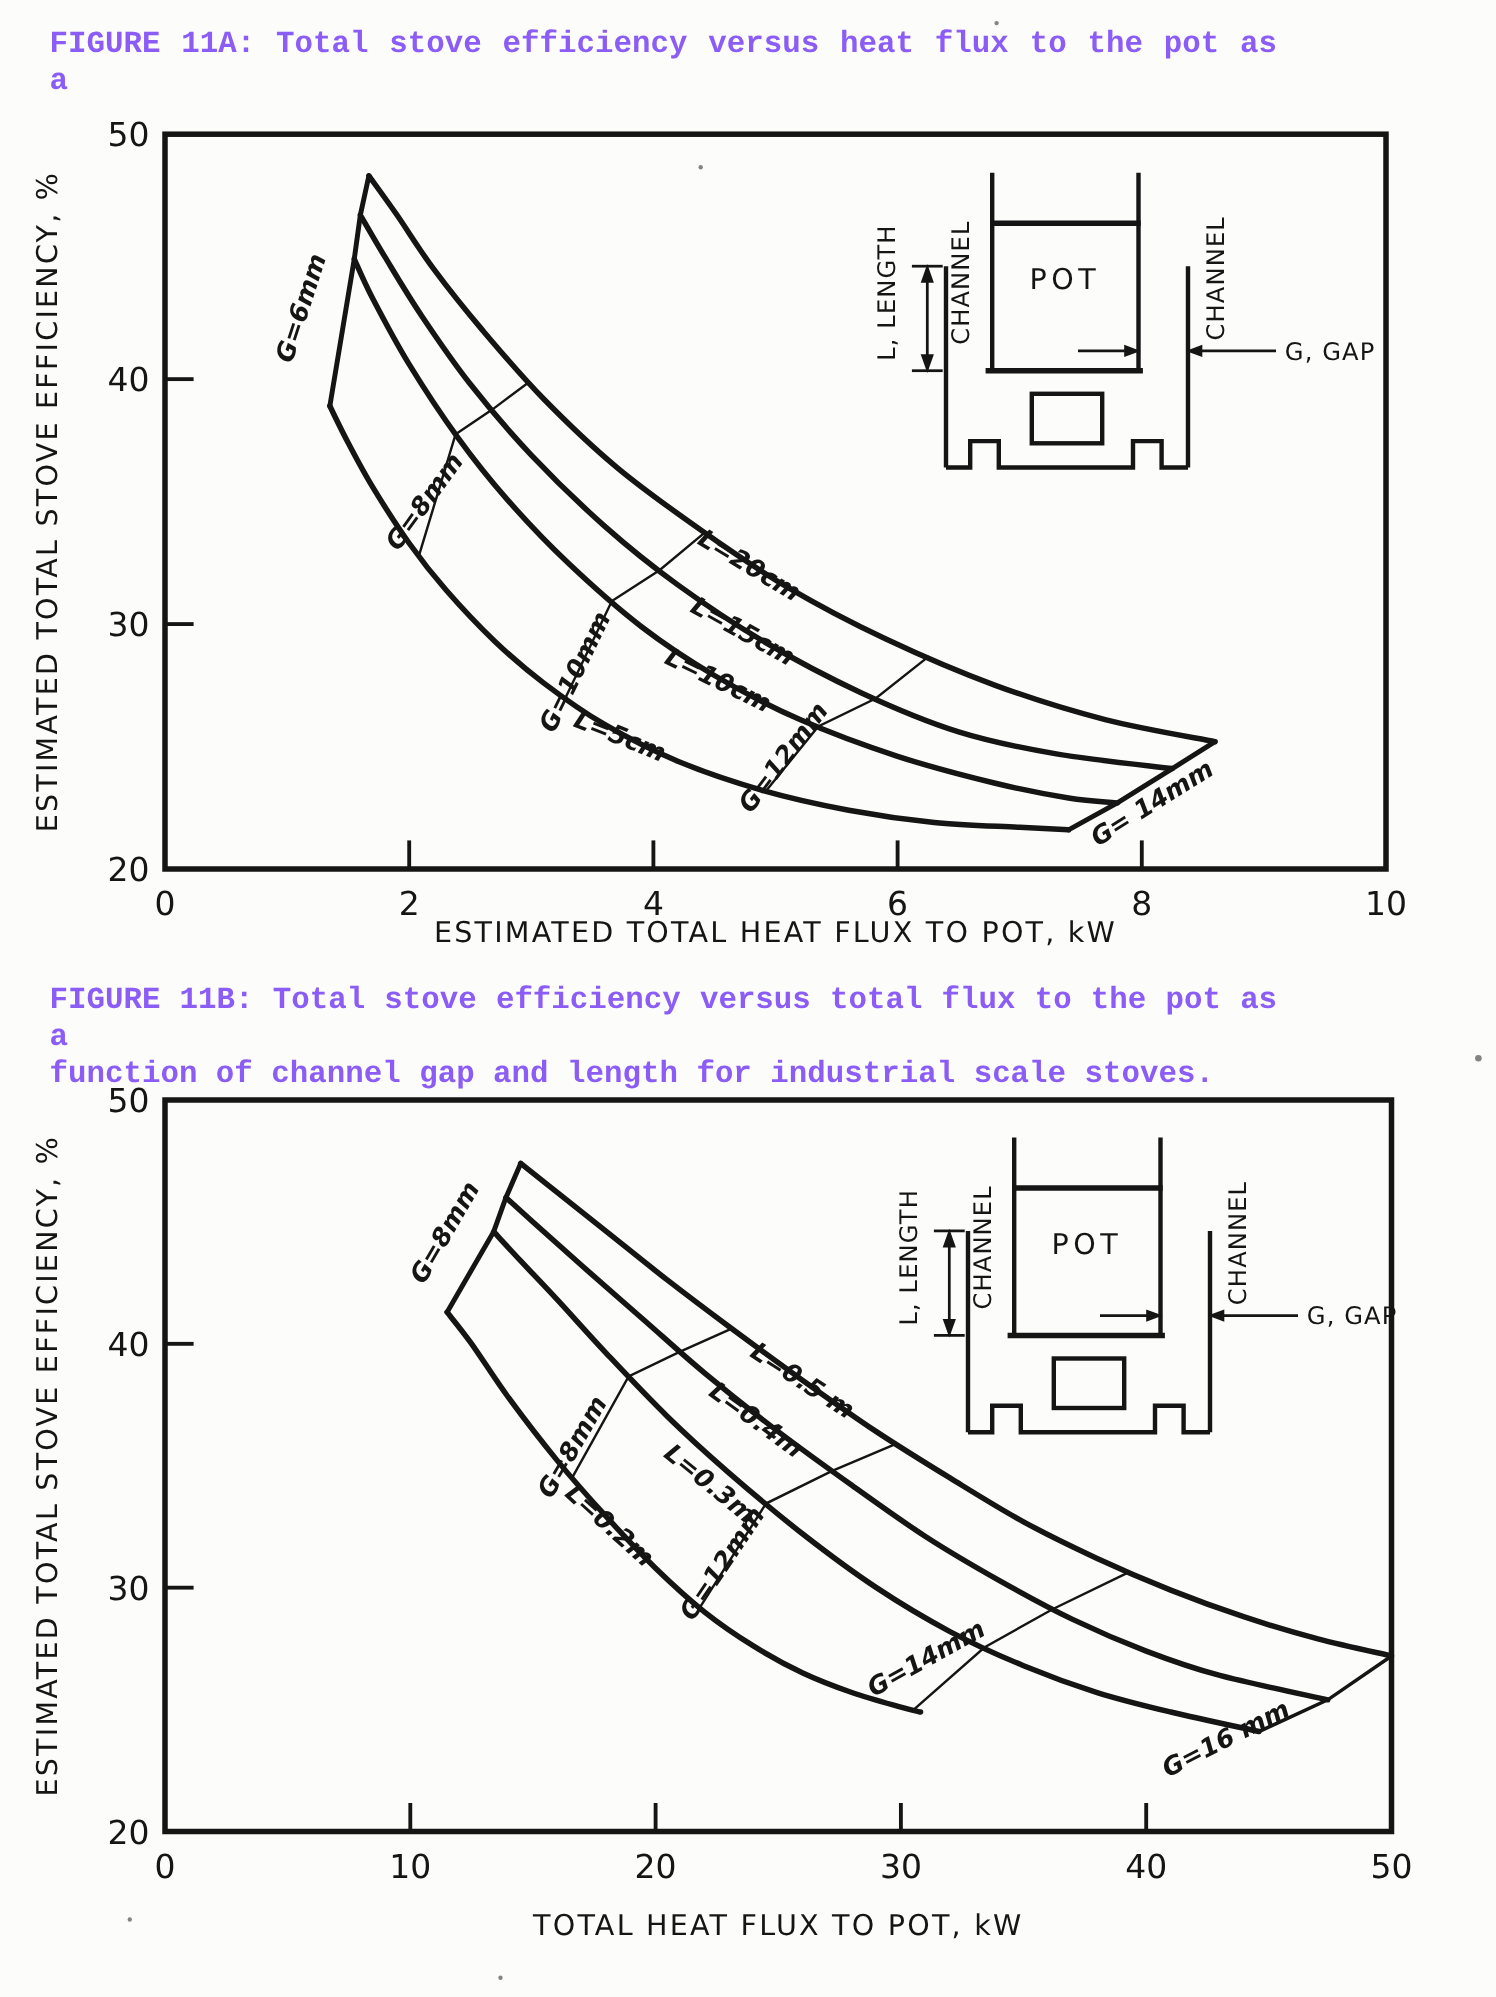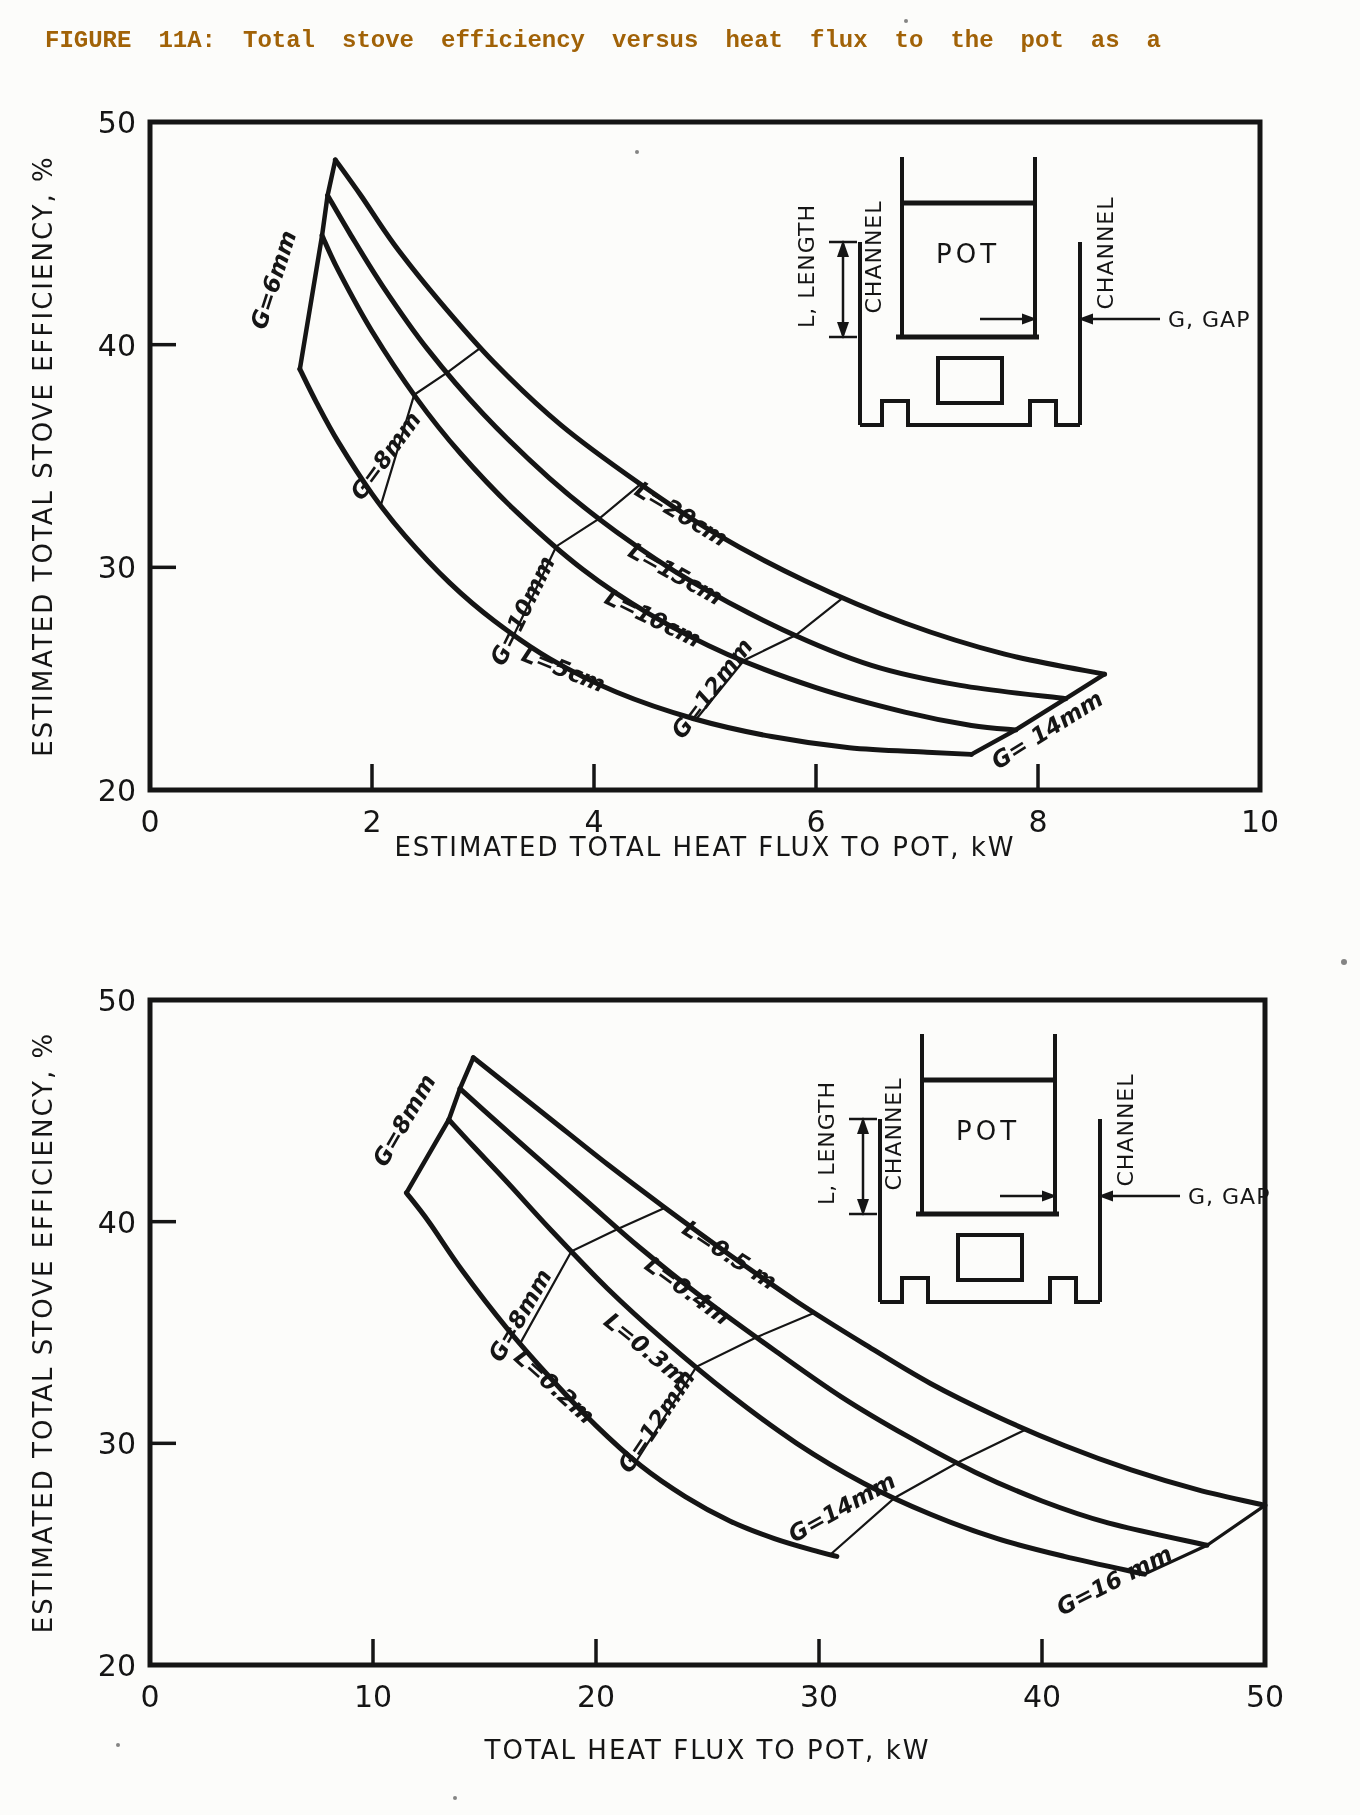--- a/index.html
+++ b/index.html
@@ -1,36 +1,38 @@
 <!DOCTYPE html>
 <html><head>
 <meta charset="utf-8">
 <style>
   html,body{margin:0;padding:0;}
   body{width:1360px;height:1815px;position:relative;background:#fcfcfa;overflow:hidden;}
   .caption{position:absolute;left:45px;width:1116px;font-family:"Liberation Mono",monospace;
-           font-weight:700;font-size:24px;color:#a16207;}
+           font-weight:700;font-size:28px;color:#8b5cf6;}
   .cap-line{line-height:34px;}
   .cap-j{text-align:justify;text-align-last:justify;}
   #chart-svg{position:absolute;left:0;top:0;}
   text{fill:#151515;font-family:"DejaVu Sans",sans-serif;}
   .tick-label{font-size:30px;}
   .axis-title{font-size:26px;letter-spacing:2px;}
   .curve-label{font-size:23px;font-style:italic;font-weight:700;}
   .inset-label{font-size:22px;letter-spacing:1px;}
   .inset-pot{font-size:26px;letter-spacing:4px;}
 </style>
 </head>
 <body>
 
 <div class="caption" style="top:24px">
   <div class="cap-line cap-j">FIGURE 11A: Total stove efficiency versus heat flux to the pot as a</div>
 </div>
 
 <div class="caption" style="top:893px">
+  <div class="cap-line cap-j">FIGURE 11B: Total stove efficiency versus total flux to the pot as a</div>
+  <div class="cap-line">function of channel gap and length for industrial scale stoves.</div>
 </div>
 
 <svg id="chart-svg" width="1360" height="1815">
     <g>
       <rect x="150" y="122" width="1110" height="668" fill="none" stroke="#151515" stroke-width="5"></rect>
       <text x="150" y="832" text-anchor="middle" class="tick-label">0</text>
       <line x1="372" y1="790" x2="372" y2="764" stroke="#151515" stroke-width="3.5"></line>
       <text x="372" y="832" text-anchor="middle" class="tick-label">2</text>
       <line x1="594" y1="790" x2="594" y2="764" stroke="#151515" stroke-width="3.5"></line>
       <text x="594" y="832" text-anchor="middle" class="tick-label">4</text>

